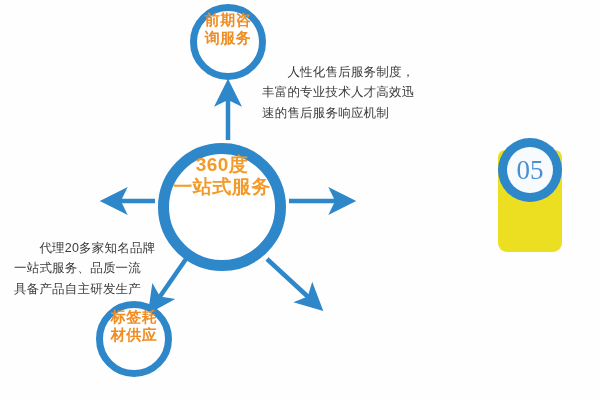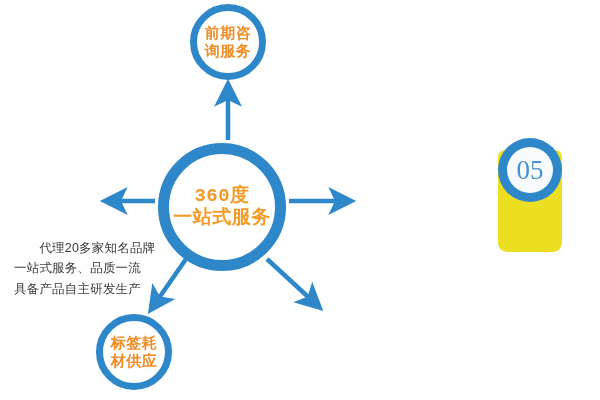--- a/index.html
+++ b/index.html
@@ -15,45 +15,43 @@
   
   #connectors{position:absolute;left:0;top:0;width:600px;height:400px;}
 
   
   .node{
     position:absolute;
     border-radius:50%;
     background:#ffffff;
     box-sizing:border-box;
     display:flex;
-    align-items:center;
     justify-content:center;
     text-align:center;
     color:#ef8c24;
     font-weight:bold;
     line-height:1.18;
     letter-spacing:0.5px;
   }
   .node-hub{
     left:158px;top:143px;width:128px;height:128px;
     border:11px solid #2e87c9;
     font-size:19px;
-    font-family:Liberation Mono, monospace;
   }
   .node-hub .hub-txt{display:block;white-space:pre-line;color:#f39a28;}
   .node-sat{
     width:76px;height:76px;
     border:7px solid #2e87c9;
     font-size:15px;
   }
   .node-sat .sat-txt{display:block;white-space:pre-line;}
   .n-top{left:190px;top:4px;}
   .n-left{left:22px;top:160px;}
   .n-right{left:360px;top:160px;}
-  .n-bl{left:96px;top:314px;}
+  .n-bl{left:96px;top:301px;}
   .n-br{left:296px;top:314px;}
 
   
   .desc{
     position:absolute;
     color:#3b3b3b;
     font-size:12.5px;
     line-height:1.62;
     white-space:pre-line;
     letter-spacing:0.2px;
@@ -121,20 +119,23 @@
 
 
 
   <div class="node node-sat n-bl">
     <span class="sat-txt">标签耗
 材供应</span>
   </div>
 
 
 
+  <div class="desc d-tr">　　人性化售后服务制度，
+丰富的专业技术人才高效迅
+速的售后服务响应机制</div>
 
   <div class="desc d-l">　　代理20多家知名品牌
 一站式服务、品质一流
 具备产品自主研发生产</div>
 
 
 
   <div class="badge">
     <div class="badge-body"></div>
     <div class="badge-ring">

